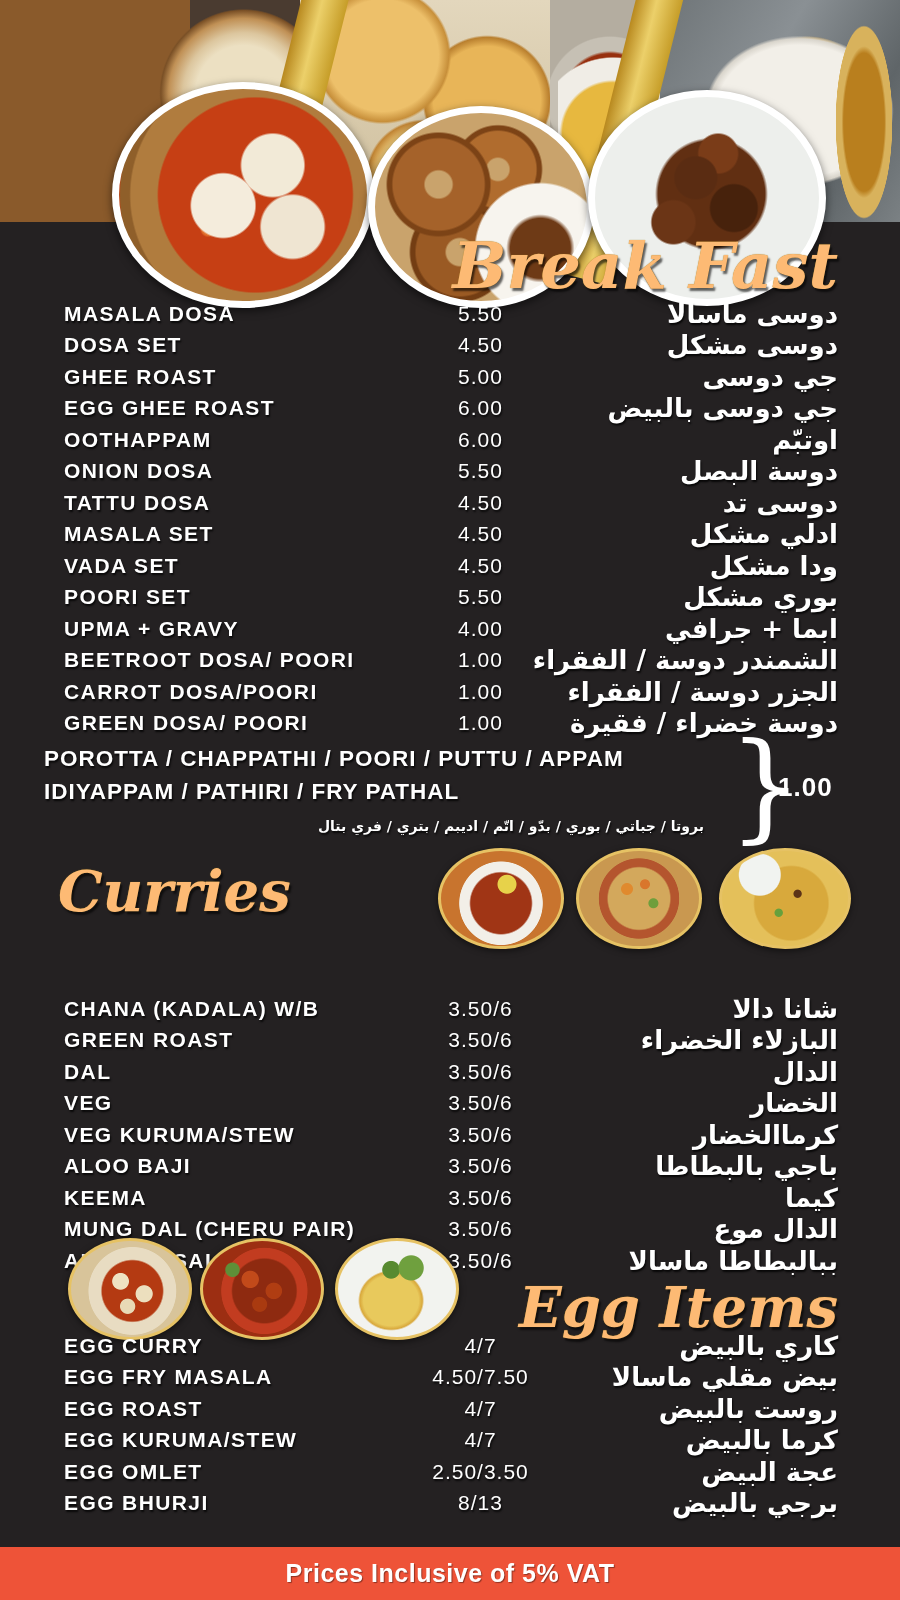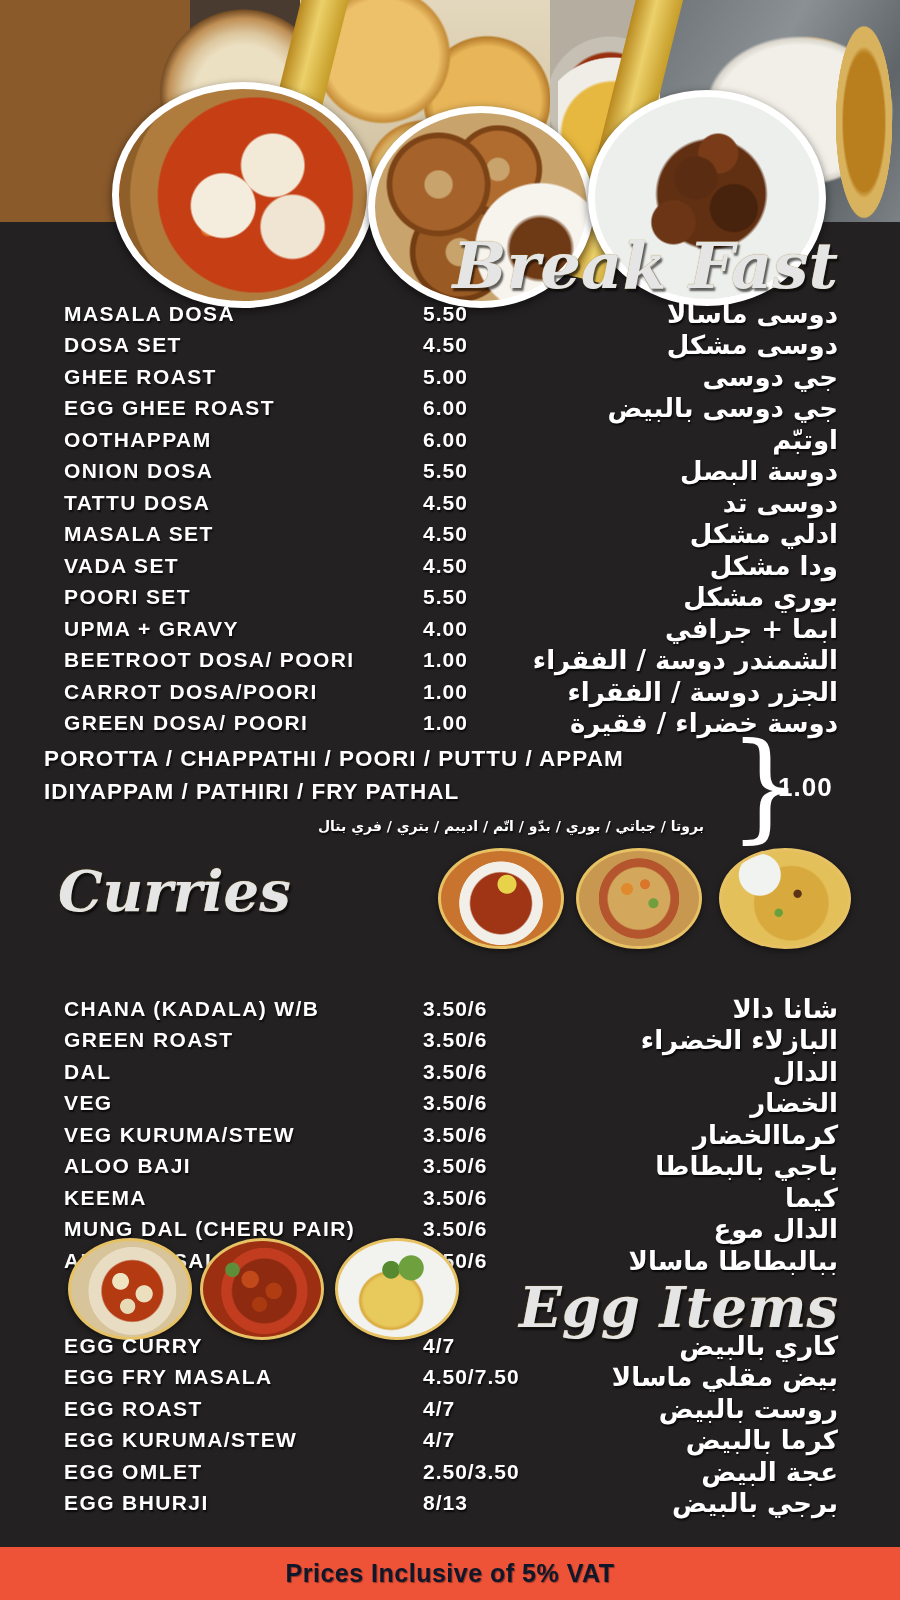--- a/index.html
+++ b/index.html
@@ -64,37 +64,37 @@
   .oval-beef{left:588px;top:90px;width:224px;height:202px;
     background:
       radial-gradient(circle at 45% 40%, #5a2c12 0 12%, transparent 13%),
       radial-gradient(circle at 62% 55%, #47220c 0 13%, transparent 14%),
       radial-gradient(circle at 35% 62%, #6b3516 0 11%, transparent 12%),
       radial-gradient(circle at 55% 28%, #7a3c18 0 10%, transparent 11%),
       radial-gradient(circle at 52% 48%, #612f12 0 34%, transparent 36%),
       #edefec;}
   
   .script-title{
-    position:absolute; color:#e5e5e5;
+    position:absolute; color:#fdba74;
     font-family:"DejaVu Serif", serif; font-style:italic; font-weight:bold;
     text-shadow:2px 3px 2px rgba(0,0,0,.6), 0 0 1px #9a7a1d;
     white-space:nowrap; z-index:3;text-align:right;
   }
   .title-breakfast{top:228px;right:62px;font-size:64px;}
   .title-curries{top:858px;left:58px;font-size:56px;}
   .title-egg{top:1274px;right:62px;font-size:56px;}
   
   .menu-table{position:absolute;left:64px;right:62px;z-index:3;}
   .tbl-breakfast{top:298px;}
   .tbl-curries{top:948px;margin-top:45px;}
   .tbl-egg{top:1330px;}
   .menu-row{display:flex;align-items:center;height:31.5px;}
   .item-name{flex:1;font-weight:bold;font-size:21px;letter-spacing:1.4px;
     text-shadow:1px 2px 2px rgba(0,0,0,.8);white-space:nowrap;}
-  .item-price{width:115px;text-align:left;font-weight:bold;font-size:21px;letter-spacing:1px;
+  .item-price{width:115px;text-align:center;font-weight:normal;font-size:21px;letter-spacing:1px;
     text-shadow:1px 2px 2px rgba(0,0,0,.8);white-space:nowrap;}
   .item-ar{width:300px;text-align:right;font-weight:bold;font-size:26px;
     font-family:"DejaVu Sans", sans-serif;text-shadow:1px 2px 2px rgba(0,0,0,.8);white-space:nowrap;}
   
   .combo{position:absolute;left:44px;top:742px;width:660px;z-index:3;}
   .combo-line{font-weight:bold;font-size:22.5px;letter-spacing:1px;line-height:33px;
     text-shadow:1px 2px 2px rgba(0,0,0,.8);white-space:nowrap;}
   .combo-ar{font-family:"DejaVu Sans", sans-serif;font-size:14px;line-height:36px;}
   .combo-brace{position:absolute;left:728px;top:736px;font-size:118px;line-height:100px;
     font-family:"DejaVu Serif", serif;font-weight:normal;color:#fff;z-index:3;transform:scaleY(1.0);}
@@ -139,21 +139,21 @@
       #9c2e12;}
   .dish-omlet{left:335px;top:1238px;width:118px;height:96px;
     background:
       radial-gradient(circle at 62% 28%, #6fa03e 0 12%, transparent 13%),
       radial-gradient(circle at 45% 30%, #578a30 0 9%, transparent 10%),
       radial-gradient(ellipse at 45% 62%, #e8c95c 0 30%, #d9a93c 34%, transparent 36%),
       #f2f3ef;}
   
   .vat-bar{position:absolute;left:0;bottom:0;width:900px;height:53px;background:#ee5338;
     display:flex;align-items:center;justify-content:center;z-index:4;}
-  .vat-text{font-weight:bold;font-size:25px;letter-spacing:.5px;color:#0f172a;
+  .vat-text{font-weight:bold;font-size:25px;letter-spacing:.5px;color:#ffffff;
     text-shadow:1px 1px 1px rgba(0,0,0,.4);}
 </style>
 </head>
 <body>
 
 <div class="menu">
 
   <div class="collage">
     <div class="strip ph-dosa"></div>
     <div class="strip ph-upma"></div>

